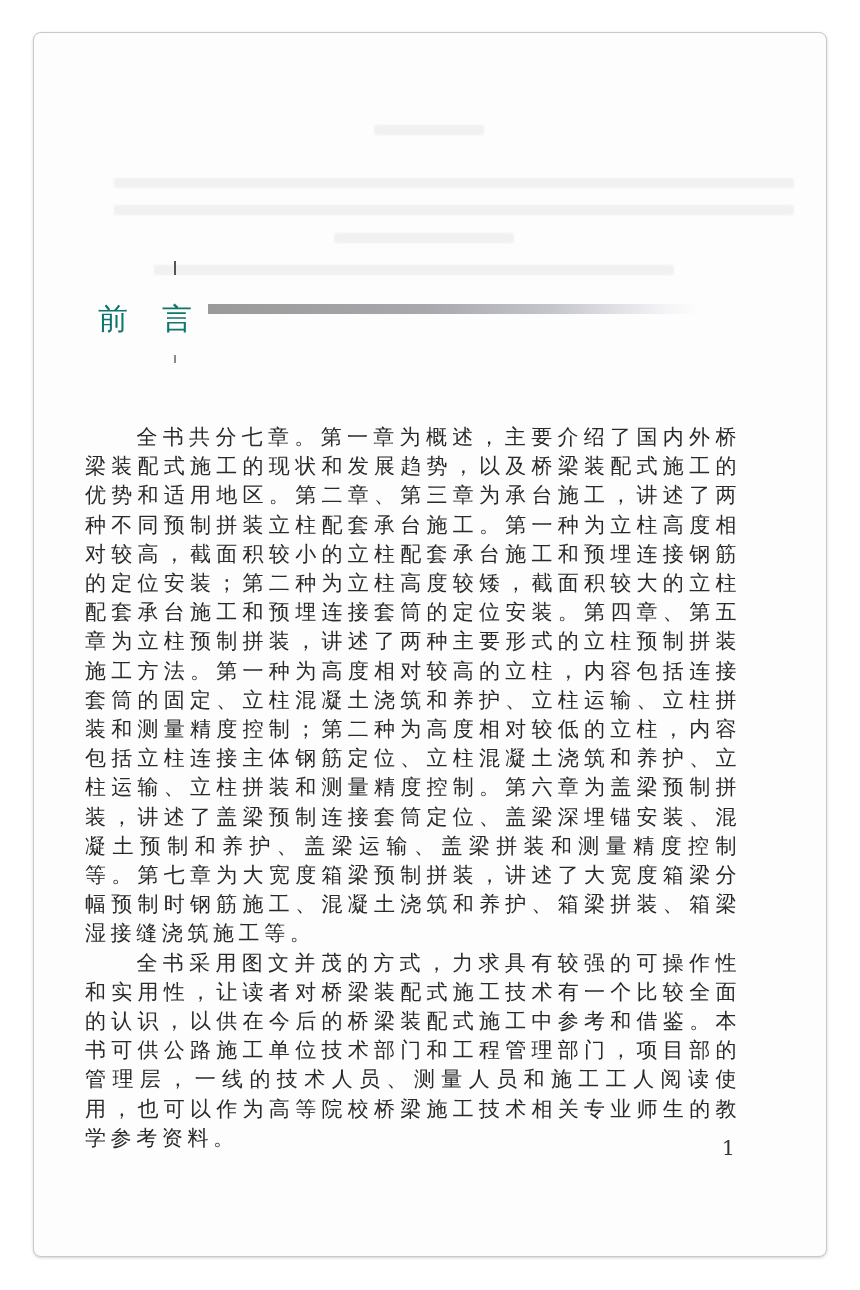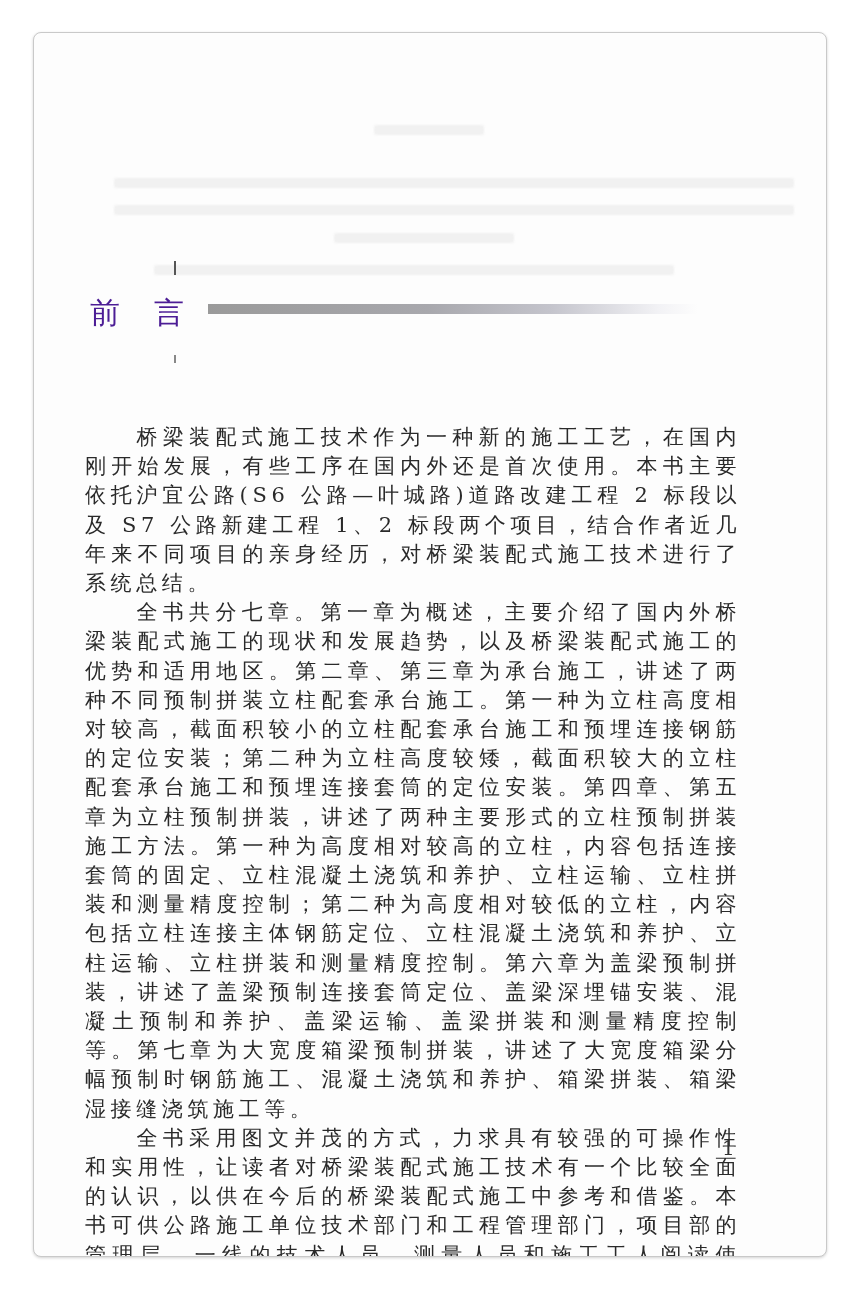--- a/index.html
+++ b/index.html
@@ -11,23 +11,23 @@
   .page {
     position: absolute; left: 33px; top: 32px; width: 794px; height: 1225px;
     background: #fdfdfd; border: 1px solid #c9c9c9; border-radius: 8px;
     box-shadow: 0 1px 3px rgba(0,0,0,0.18);
     box-sizing: border-box; overflow: hidden;
   }
   .ghost { position: absolute; height: 10px; background: #ececec; border-radius: 2px; filter: blur(1.2px); opacity: 0.7; }
   .tick { position: absolute; width: 2px; background: #555; }
   .heading {
     position: absolute; left: 48px; top: 252px;
-    font-family: Liberation Serif, serif;
-    font-size: 30px; color: #4c1d95; letter-spacing: 34px; line-height: 40px;
-    margin: 8px; font-weight: normal;
+    font-family: Liberation Mono, monospace;
+    font-size: 30px; color: #0f766e; letter-spacing: 34px; line-height: 40px;
+    margin: 16px; font-weight: normal;
   }
   .heading-bar {
     position: absolute; left: 174px; top: 271px; width: 490px; height: 10px;
     background: linear-gradient(to right, #9a9a9a 0%, #a8a8ad 45%, #c4c4cc 70%, rgba(235,235,240,0.6) 92%, rgba(255,255,255,0) 100%);
   }
   .body-text {
     position: absolute; left: 51px; top: 390px; width: 656px;
     font-size: 21px; line-height: 29.2px; color: #2a2a2a;
     letter-spacing: 4.6px; text-align: justify;
   }
@@ -48,20 +48,19 @@
   <div class="ghost" style="left:300px;top:200px;width:180px;"></div>
   <div class="ghost" style="left:120px;top:232px;width:520px;"></div>
 
   <div class="tick" style="left:140px;top:228px;height:14px;"></div>
   <div class="tick" style="left:140px;top:322px;height:8px;background:#888;"></div>
 
   <h1 class="heading">前言</h1>
   <div class="heading-bar"></div>
 
   <div class="body-text">
-    <p>桥梁装配式施工技术作为一种新的施工工艺，在国内刚开始发展，有些工序在国内外还是首次使用。本书主要依托沪宜公路(S6 公路—叶城路)道路改建工程 2 标段以及 S7 公路新建工程 1、2 标段两个项目，结合作者近几年来不同项目的亲身经历，对桥梁装配式施工技术进行了系统总结。</p>
     <p>全书共分七章。第一章为概述，主要介绍了国内外桥梁装配式施工的现状和发展趋势，以及桥梁装配式施工的优势和适用地区。第二章、第三章为承台施工，讲述了两种不同预制拼装立柱配套承台施工。第一种为立柱高度相对较高，截面积较小的立柱配套承台施工和预埋连接钢筋的定位安装；第二种为立柱高度较矮，截面积较大的立柱配套承台施工和预埋连接套筒的定位安装。第四章、第五章为立柱预制拼装，讲述了两种主要形式的立柱预制拼装施工方法。第一种为高度相对较高的立柱，内容包括连接套筒的固定、立柱混凝土浇筑和养护、立柱运输、立柱拼装和测量精度控制；第二种为高度相对较低的立柱，内容包括立柱连接主体钢筋定位、立柱混凝土浇筑和养护、立柱运输、立柱拼装和测量精度控制。第六章为盖梁预制拼装，讲述了盖梁预制连接套筒定位、盖梁深埋锚安装、混凝土预制和养护、盖梁运输、盖梁拼装和测量精度控制等。第七章为大宽度箱梁预制拼装，讲述了大宽度箱梁分幅预制时钢筋施工、混凝土浇筑和养护、箱梁拼装、箱梁湿接缝浇筑施工等。</p>
     <p>全书采用图文并茂的方式，力求具有较强的可操作性和实用性，让读者对桥梁装配式施工技术有一个比较全面的认识，以供在今后的桥梁装配式施工中参考和借鉴。本书可供公路施工单位技术部门和工程管理部门，项目部的管理层，一线的技术人员、测量人员和施工工人阅读使用，也可以作为高等院校桥梁施工技术相关专业师生的教学参考资料。</p>
 
   </div>
 
   <div class="page-number">1</div>
 </div>
 
 </body></html>

